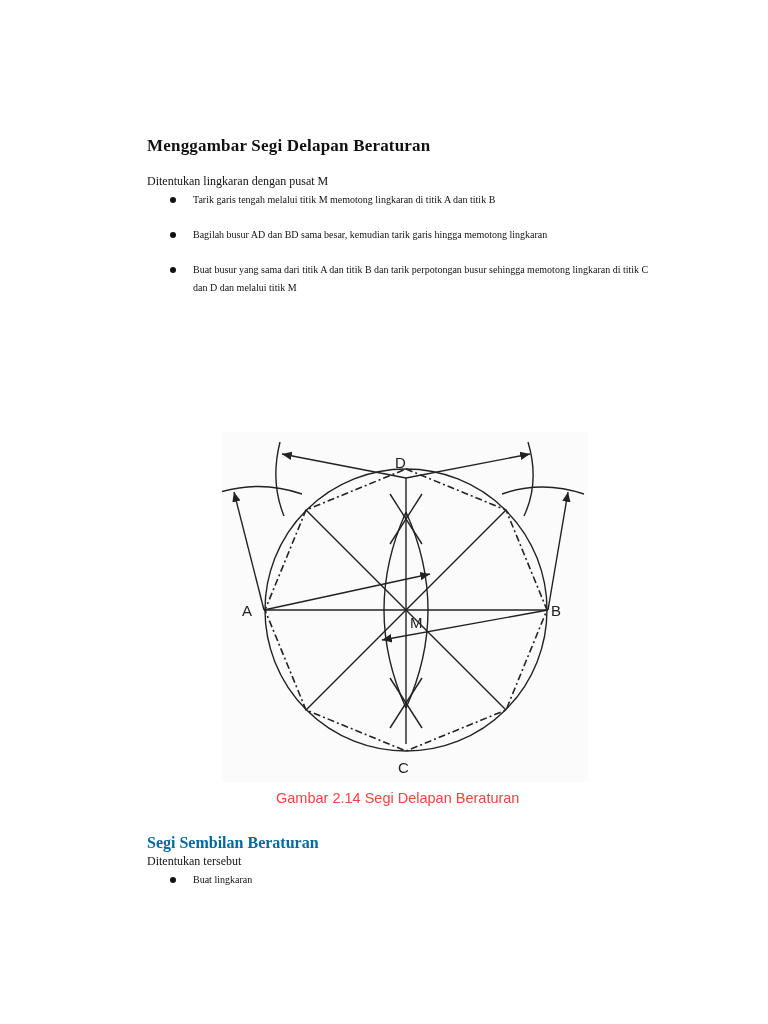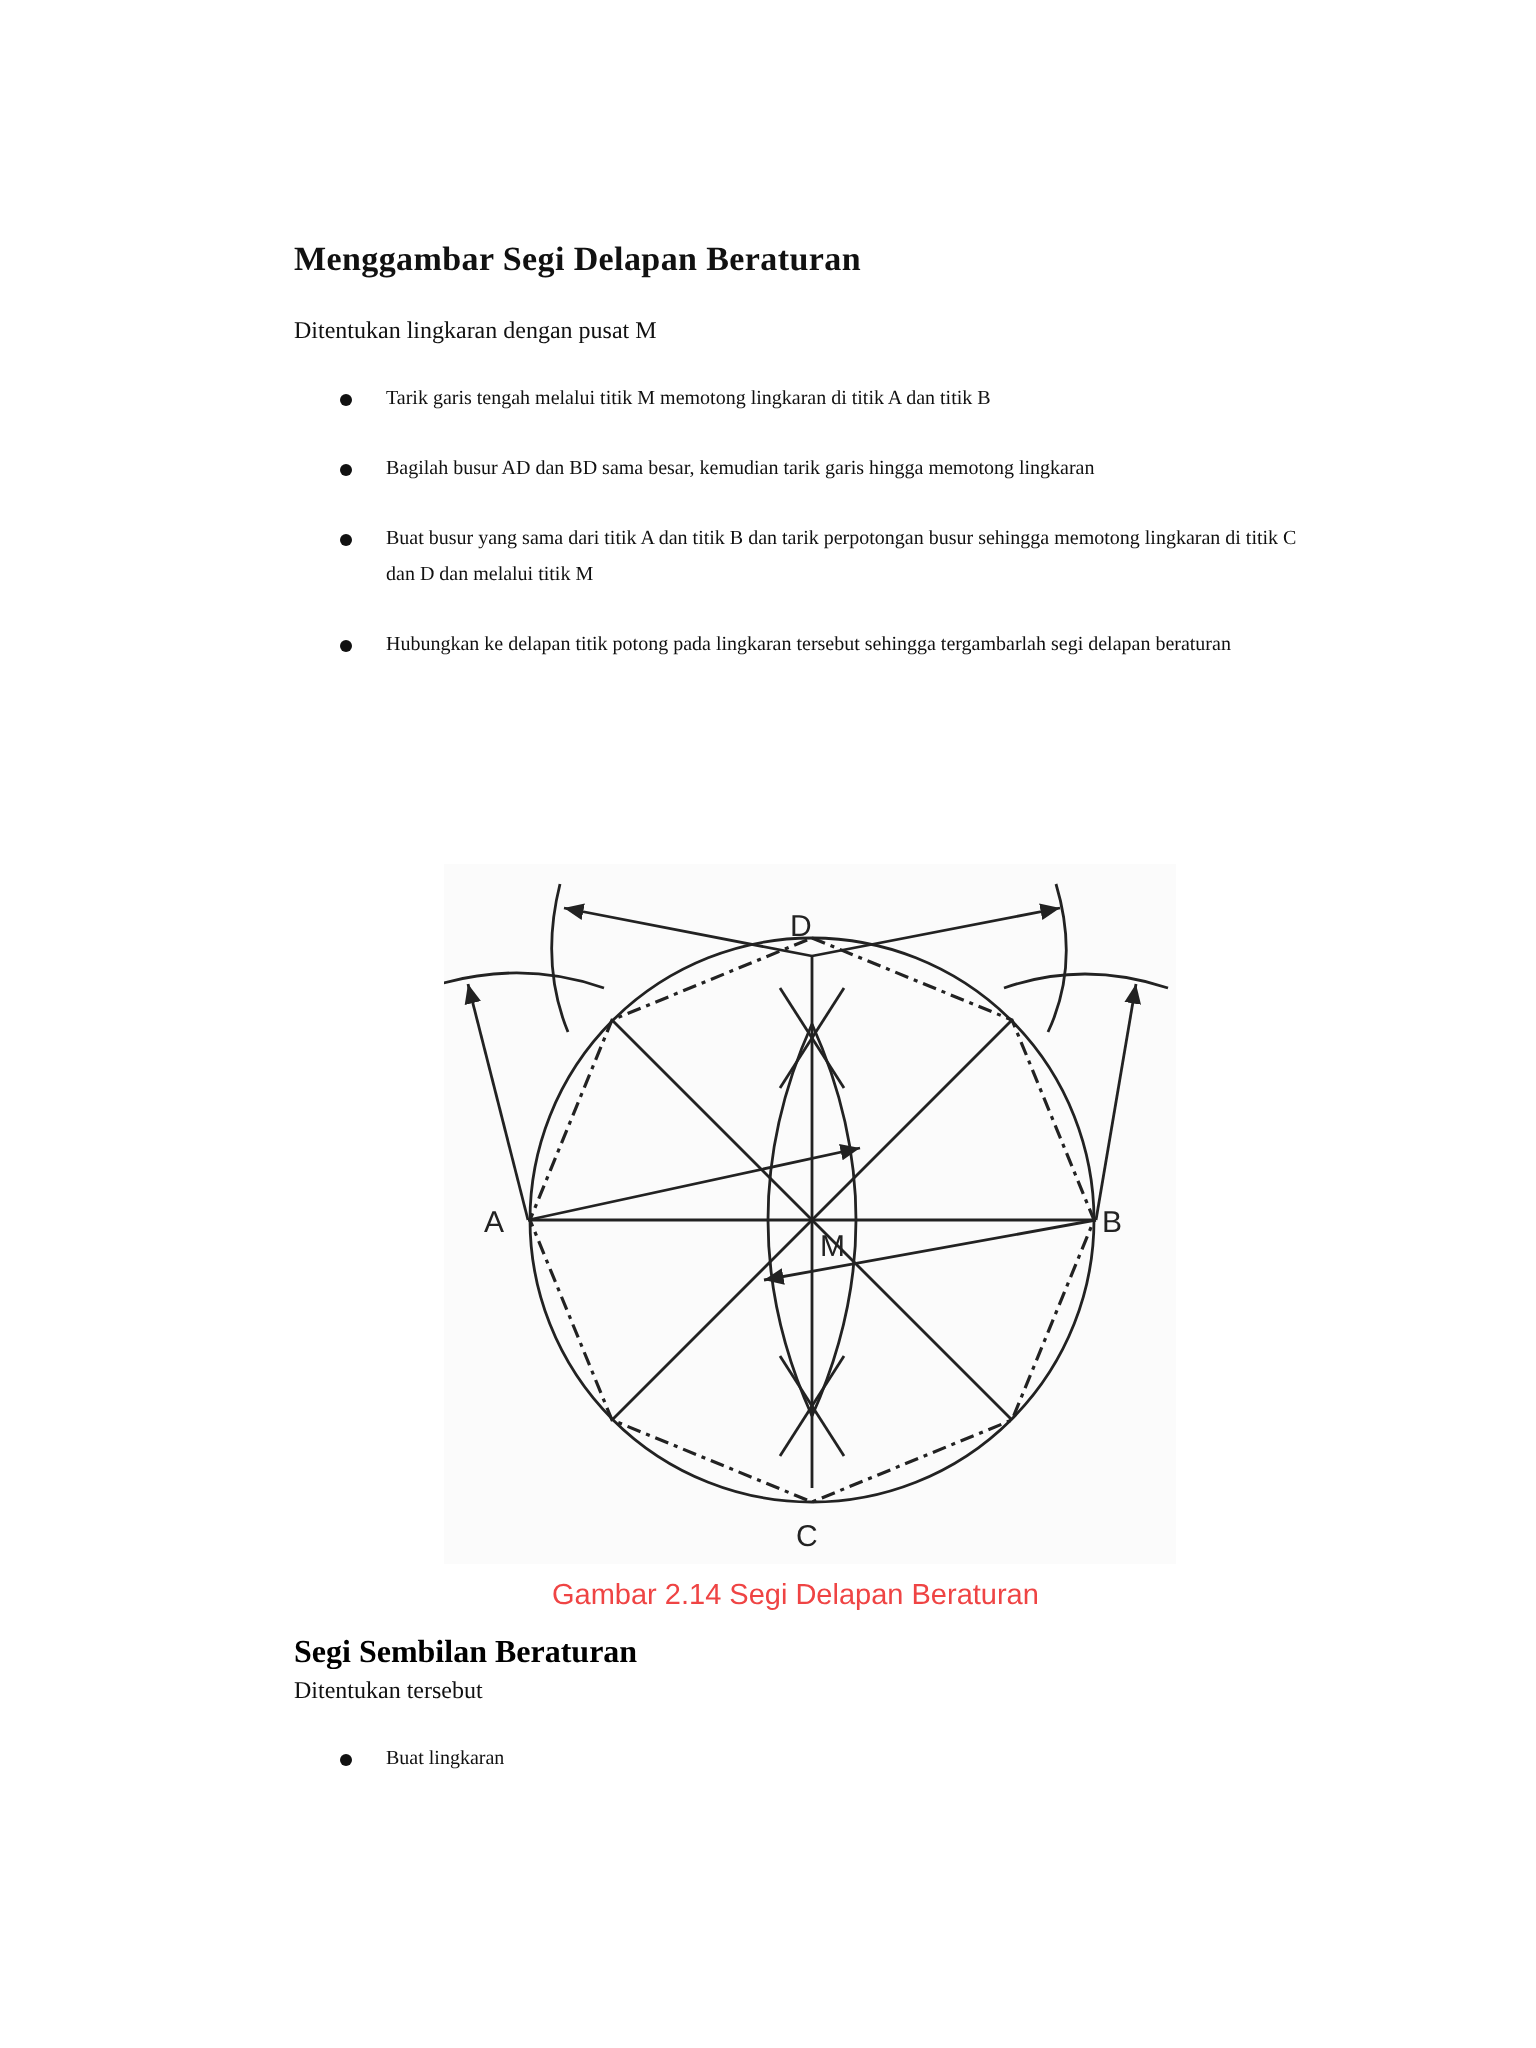--- a/index.html
+++ b/index.html
@@ -1,45 +1,44 @@
 <!DOCTYPE html>
 <html><head>
   <meta charset="utf-8">
   <style>
     html, body { margin: 0; padding: 0; background: #ffffff; }
     body { width: 768px; height: 1024px; position: relative; overflow: hidden; }
     .page { position: absolute; left: 0; top: 0; width: 768px; height: 1024px; background: #fff; }
-    .serif { font-family: "Liberation Serif", "DejaVu Serif", serif; color: #111; }
+    .serif { font-family: "Liberation Serif", "DejaVu Serif", serif; color: #111; margin-top: 16px; }
     .h1 { position: absolute; left: 147px; top: 120px; font-size: 17px; font-weight: bold; letter-spacing: 0.2px; }
     .p { position: absolute; font-size: 12px; line-height: 18px; }
     .intro { left: 147px; top: 156px; }
     ul.bullets { position: absolute; left: 147px; margin: 0; padding: 0; list-style: none; width: 510px; }
     ul.bullets li { position: relative; padding-left: 46px; font-size: 10px; line-height: 18px; margin-bottom: 17px; }
     ul.bullets li .dot { position: absolute; left: 23px; top: 6px; width: 6px; height: 6px; border-radius: 50%; background: #111; }
     .list1 { top: 191px; }
     .figure { position: absolute; left: 222px; top: 432px; width: 366px; height: 350px; background: #fbfbfb; }
     .caption { position: absolute; left: 276px; top: 790px; font-family: "Liberation Sans", "DejaVu Sans", sans-serif; font-size: 14.5px; color: #ef4444; }
-    .h2 { position: absolute; left: 147px; top: 818px; font-size: 16px; font-weight: bold; color: #000000; }
+    .h2 { position: absolute; left: 147px; top: 818px; font-size: 16px; font-weight: bold; color: #0369a1; }
     .intro2 { left: 147px; top: 836px; }
     .list2 { top: 871px; }
     .lbl { font-family: "Liberation Sans", "DejaVu Sans", sans-serif; font-size: 15px; fill: #222; }
   </style>
 </head>
 <body>
 
 <div class="page">
 
   <div class="h1 serif">Menggambar Segi Delapan Beraturan</div>
   <div class="p intro serif">Ditentukan lingkaran dengan pusat M</div>
 
   <ul class="bullets list1 serif">
     <li><span class="dot"></span><span>Tarik garis tengah melalui titik M memotong lingkaran di titik A dan titik B</span></li>
     <li><span class="dot"></span><span>Bagilah busur AD dan BD sama besar, kemudian tarik garis hingga memotong lingkaran</span></li>
     <li><span class="dot"></span><span>Buat busur yang sama dari titik A dan titik B dan tarik perpotongan busur sehingga memotong lingkaran di titik C dan D dan melalui titik M</span></li>
-    <li><span class="dot"></span><span>Hubungkan ke delapan titik potong pada lingkaran tersebut sehingga tergambarlah segi delapan beraturan</span></li>
   </ul>
 
   <div class="figure">
     <svg width="366" height="350" viewBox="0 0 366 350">
       <defs>
         <marker id="arr" markerWidth="8" markerHeight="8" refX="7" refY="4" orient="auto">
           <path d="M0,1 L7,4 L0,7 z" fill="#222"></path>
         </marker>
       </defs>
       <g stroke="#222" stroke-width="1.4" fill="none">

